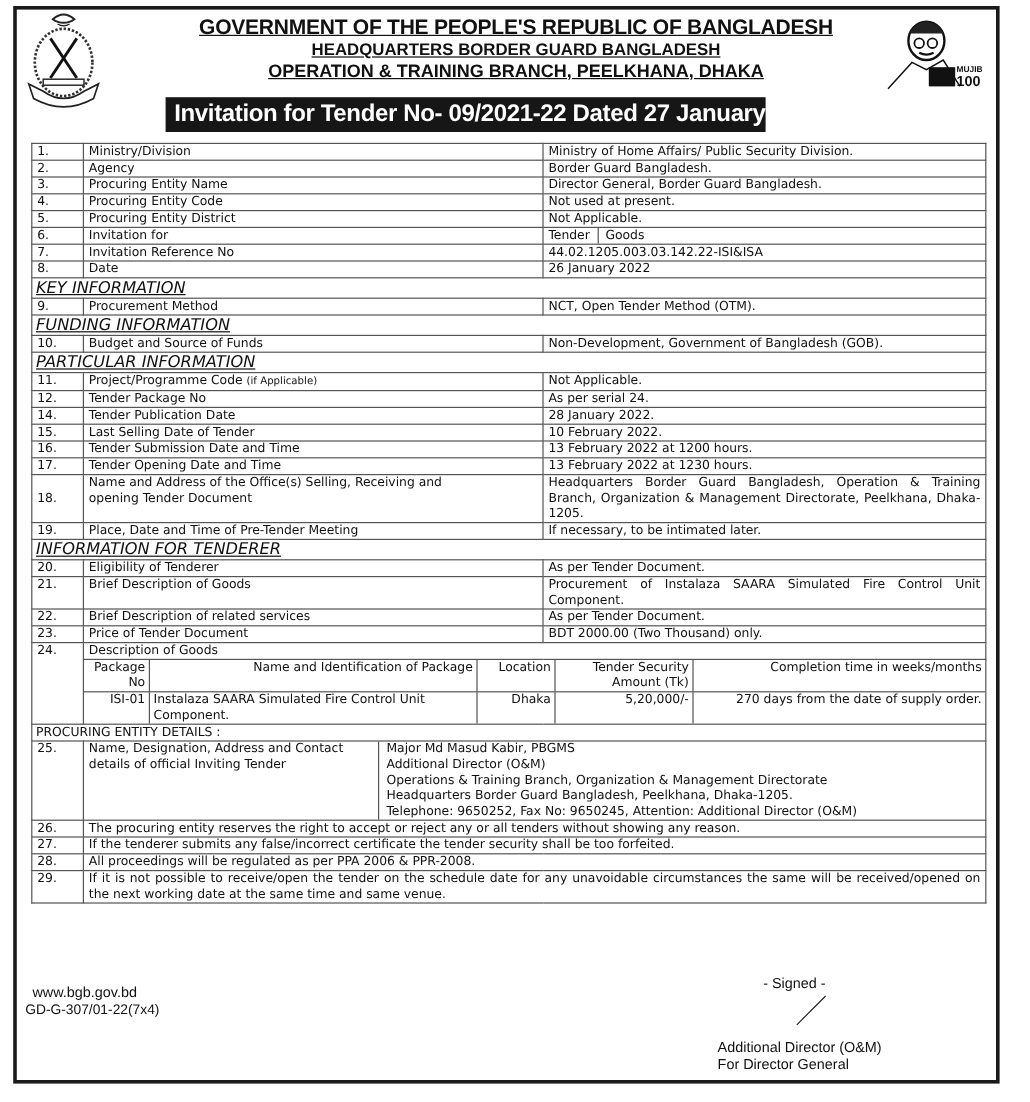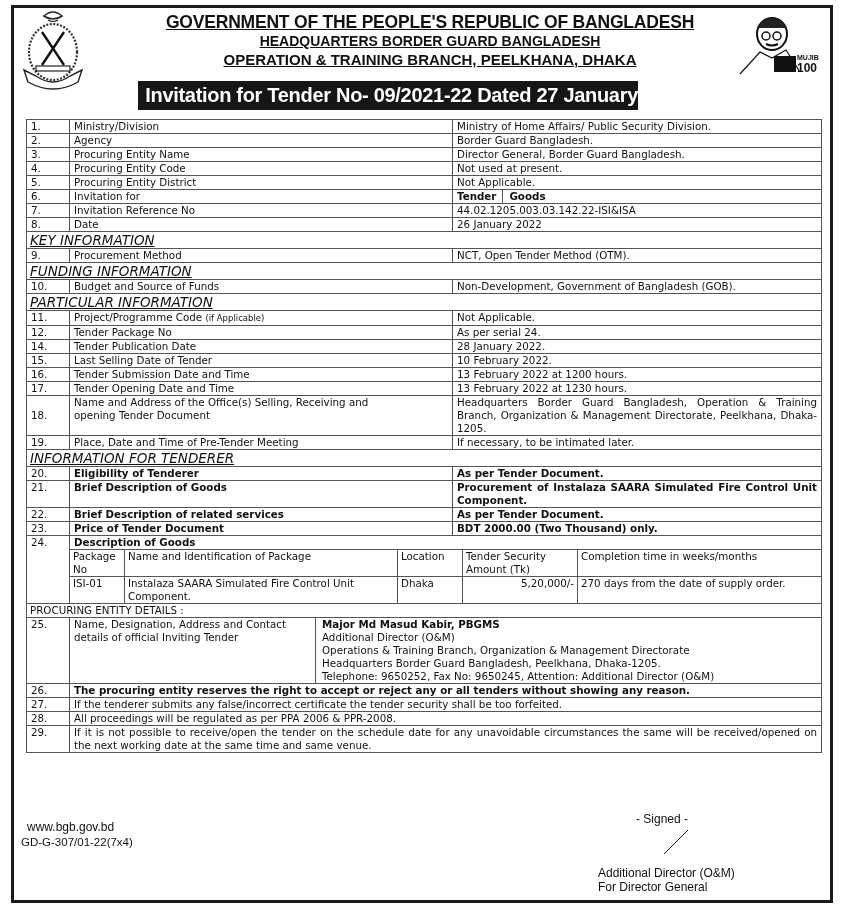--- a/index.html
+++ b/index.html
@@ -19,26 +19,26 @@
   .logo-left { position: absolute; left: 22px; top: 10px; width: 62px; height: 82px; }
   .logo-right { position: absolute; left: 730px; top: 12px; width: 90px; height: 66px; }
 
   table.main { position: absolute; left: 26px; top: 119px; width: 796px;
                border-collapse: collapse; font-family: "DejaVu Sans", sans-serif;
                font-size: 10.3px; line-height: 13px; }
   table.main td { border: 1px solid #555; padding: 0 4px; vertical-align: top; }
   td.num { width: 34px; padding-left: 6px; }
   td.lbl { width: 318px; }
   .sec { font-size: 13.5px; line-height: 16px; text-decoration: underline; padding-left: 3px !important; font-style: italic; }
-  .b { font-weight: bold; }
+  .b { font-weight: normal; }
   .just { text-align: justify; }
   .small { font-size: 8.5px; }
   .vc { vertical-align: middle !important; }
   table.inner { width: 100%; border-collapse: collapse; }
-  table.inner td { border: 1px solid #555; padding: 0 3px; text-align: left; vertical-align: top; }
+  table.inner td { border: 1px solid #555; padding: 0 3px; text-align: right; vertical-align: top; }
   .bt { border-top: none !important; }
   .footer { position: absolute; font-size: 12px; }
 </style>
 </head>
 <body>
 
 <div class="frame"></div>
 
 <svg class="logo-left" viewBox="0 0 62 82">
   <path d="M22 6 q9 -8 18 0 q-4 3 -9 3 q-5 0 -9 -3z" fill="none" stroke="#222" stroke-width="1.6"></path>

